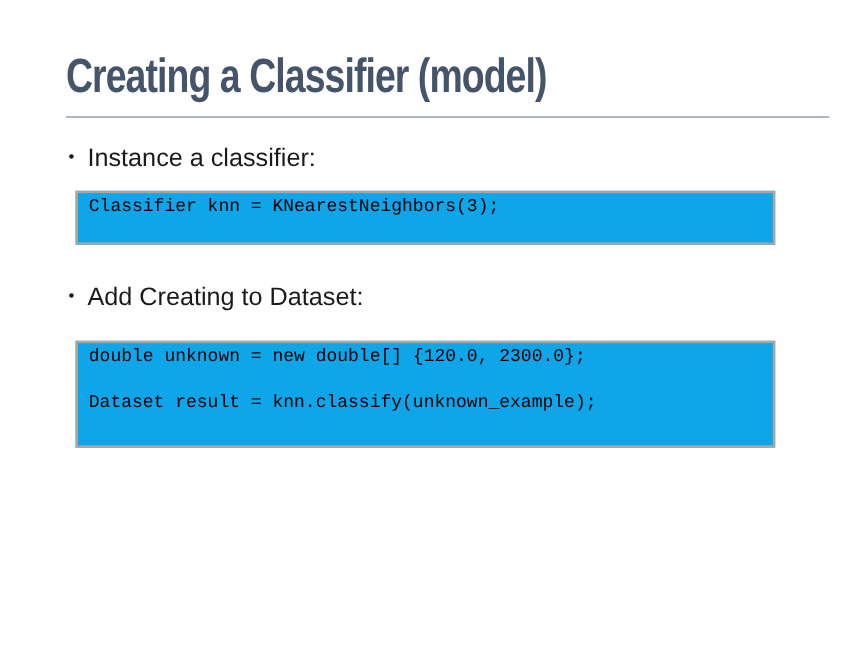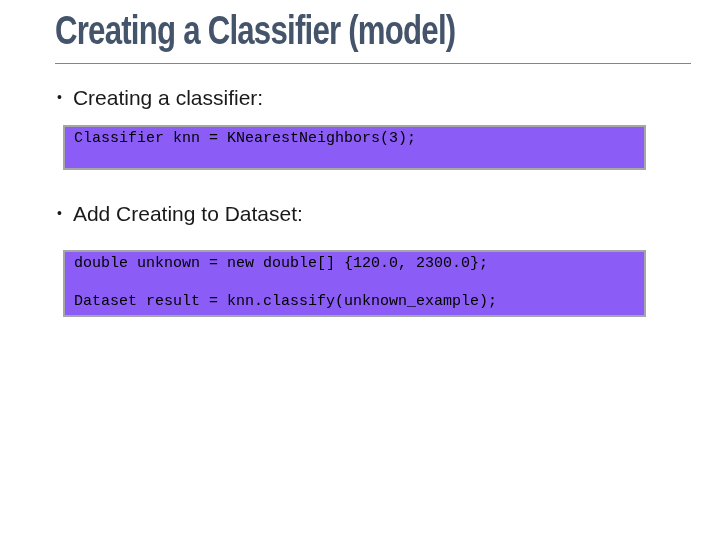--- a/index.html
+++ b/index.html
@@ -10,20 +10,21 @@
     width: 720px;
     height: 540px;
     position: relative;
     overflow: hidden;
     background: var(--bg, #ffffff);
     font-family: "Liberation Sans", sans-serif;
   }
   .slide {
     position: absolute;
     inset: 0;
+    margin-top: 34px;
   }
   .slide-title {
     position: absolute;
     left: 55px;
     top: 8px;
     margin: 0;
     font-size: 40px;
     font-weight: bold;
     letter-spacing: -1px;
     color: var(--title-color, #44546A);
@@ -56,46 +57,46 @@
     top: -3px;
   }
   #bullet-row-1 { top: 84px; }
   #bullet-row-2 { top: 200px; }
   .code-box {
     position: absolute;
     left: 63px;
     width: 583px;
     box-sizing: border-box;
     border: 2px solid var(--code-border, #A6A6A6);
-    background: #8b5cf6;
+    background: #0ea5e9;
     padding: 2px 6px 2px 9px;
     font-family: "Liberation Mono", monospace;
     font-size: 15px;
     color: var(--code-color, #000000);
   }
   #code-box-1 { top: 125px; height: 45px; }
-  #code-box-2 { top: 250px; height: 67px; }
+  #code-box-2 { top: 250px; height: 89px; }
   .code-line {
     line-height: 19px;
     min-height: 19px;
     white-space: pre;
   }
 </style>
 </head>
 <body>
 
 <div class="slide">
 
   <h1 class="slide-title">Creating a Classifier (model)</h1>
 
   <div class="title-rule"></div>
 
   <div class="bullet-row" id="bullet-row-1">
     <span class="bullet-glyph">•</span>
-    <span class="bullet-text">Creating a classifier:</span>
+    <span class="bullet-text">Instance a classifier:</span>
   </div>
 
   <div class="code-box" id="code-box-1">
     <div class="code-line">Classifier knn = KNearestNeighbors(3);</div>
   </div>
 
   <div class="bullet-row" id="bullet-row-2">
     <span class="bullet-glyph">•</span>
     <span class="bullet-text">Add Creating to Dataset:</span>
   </div>

